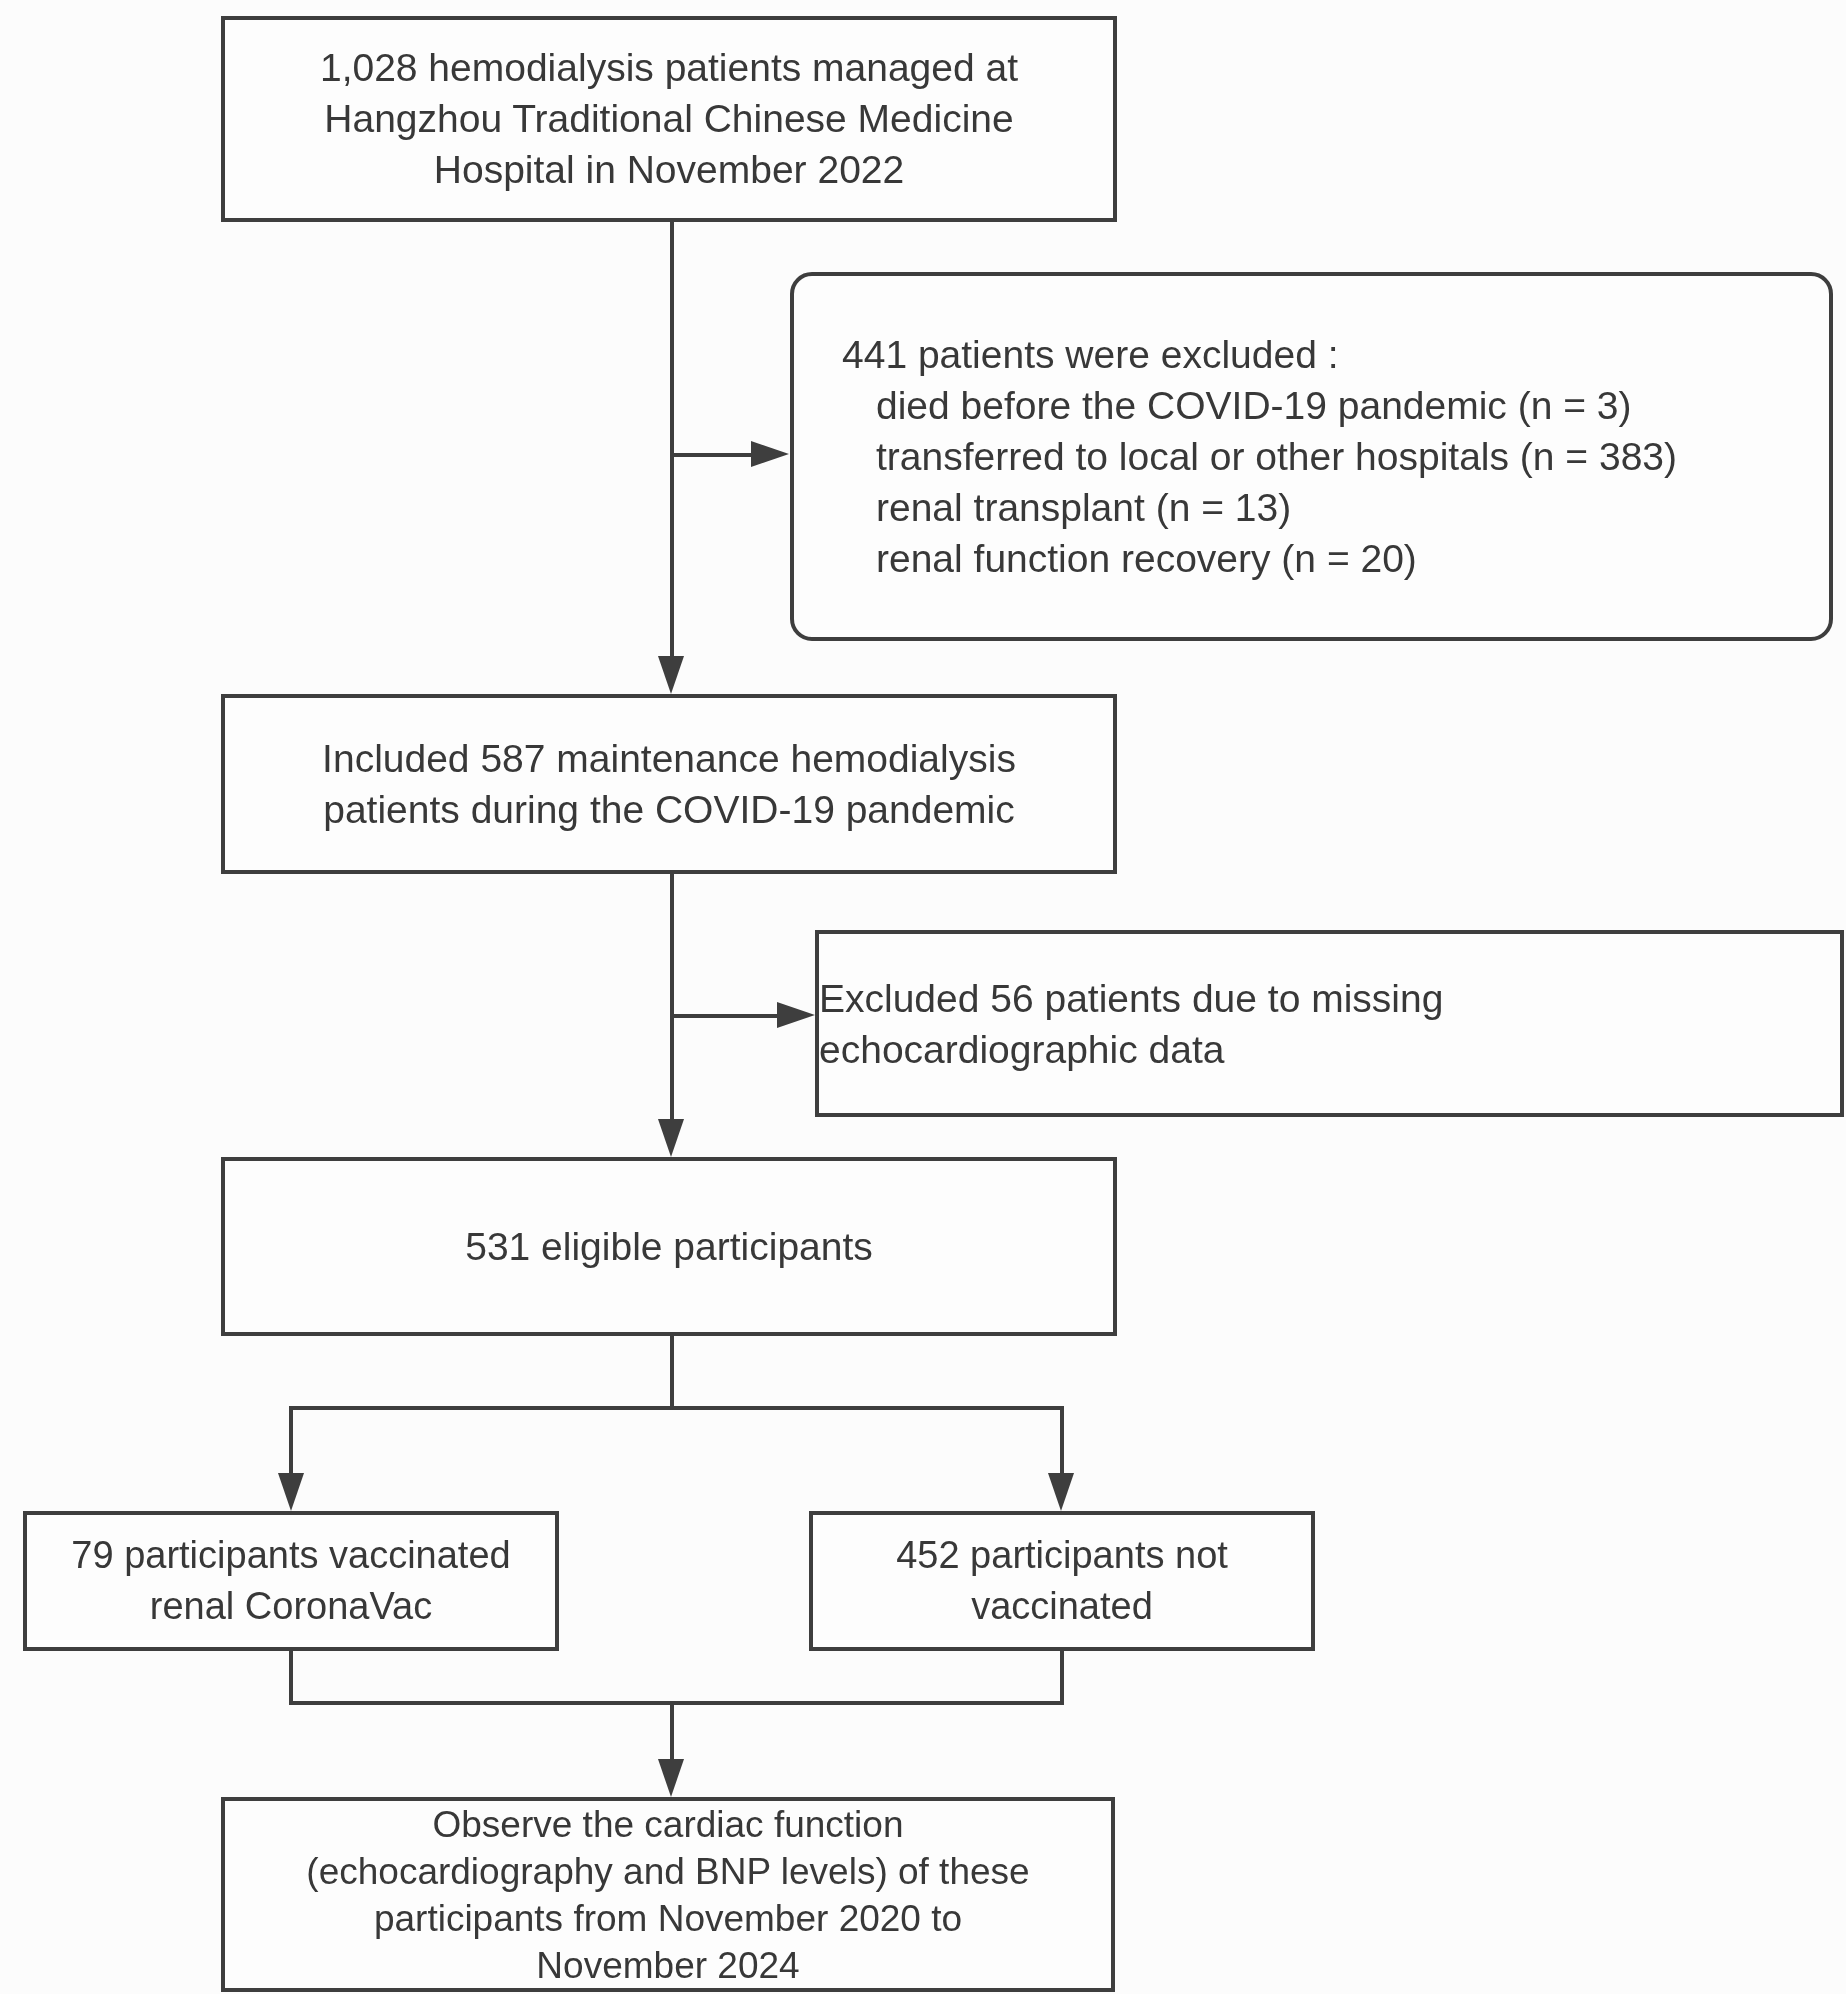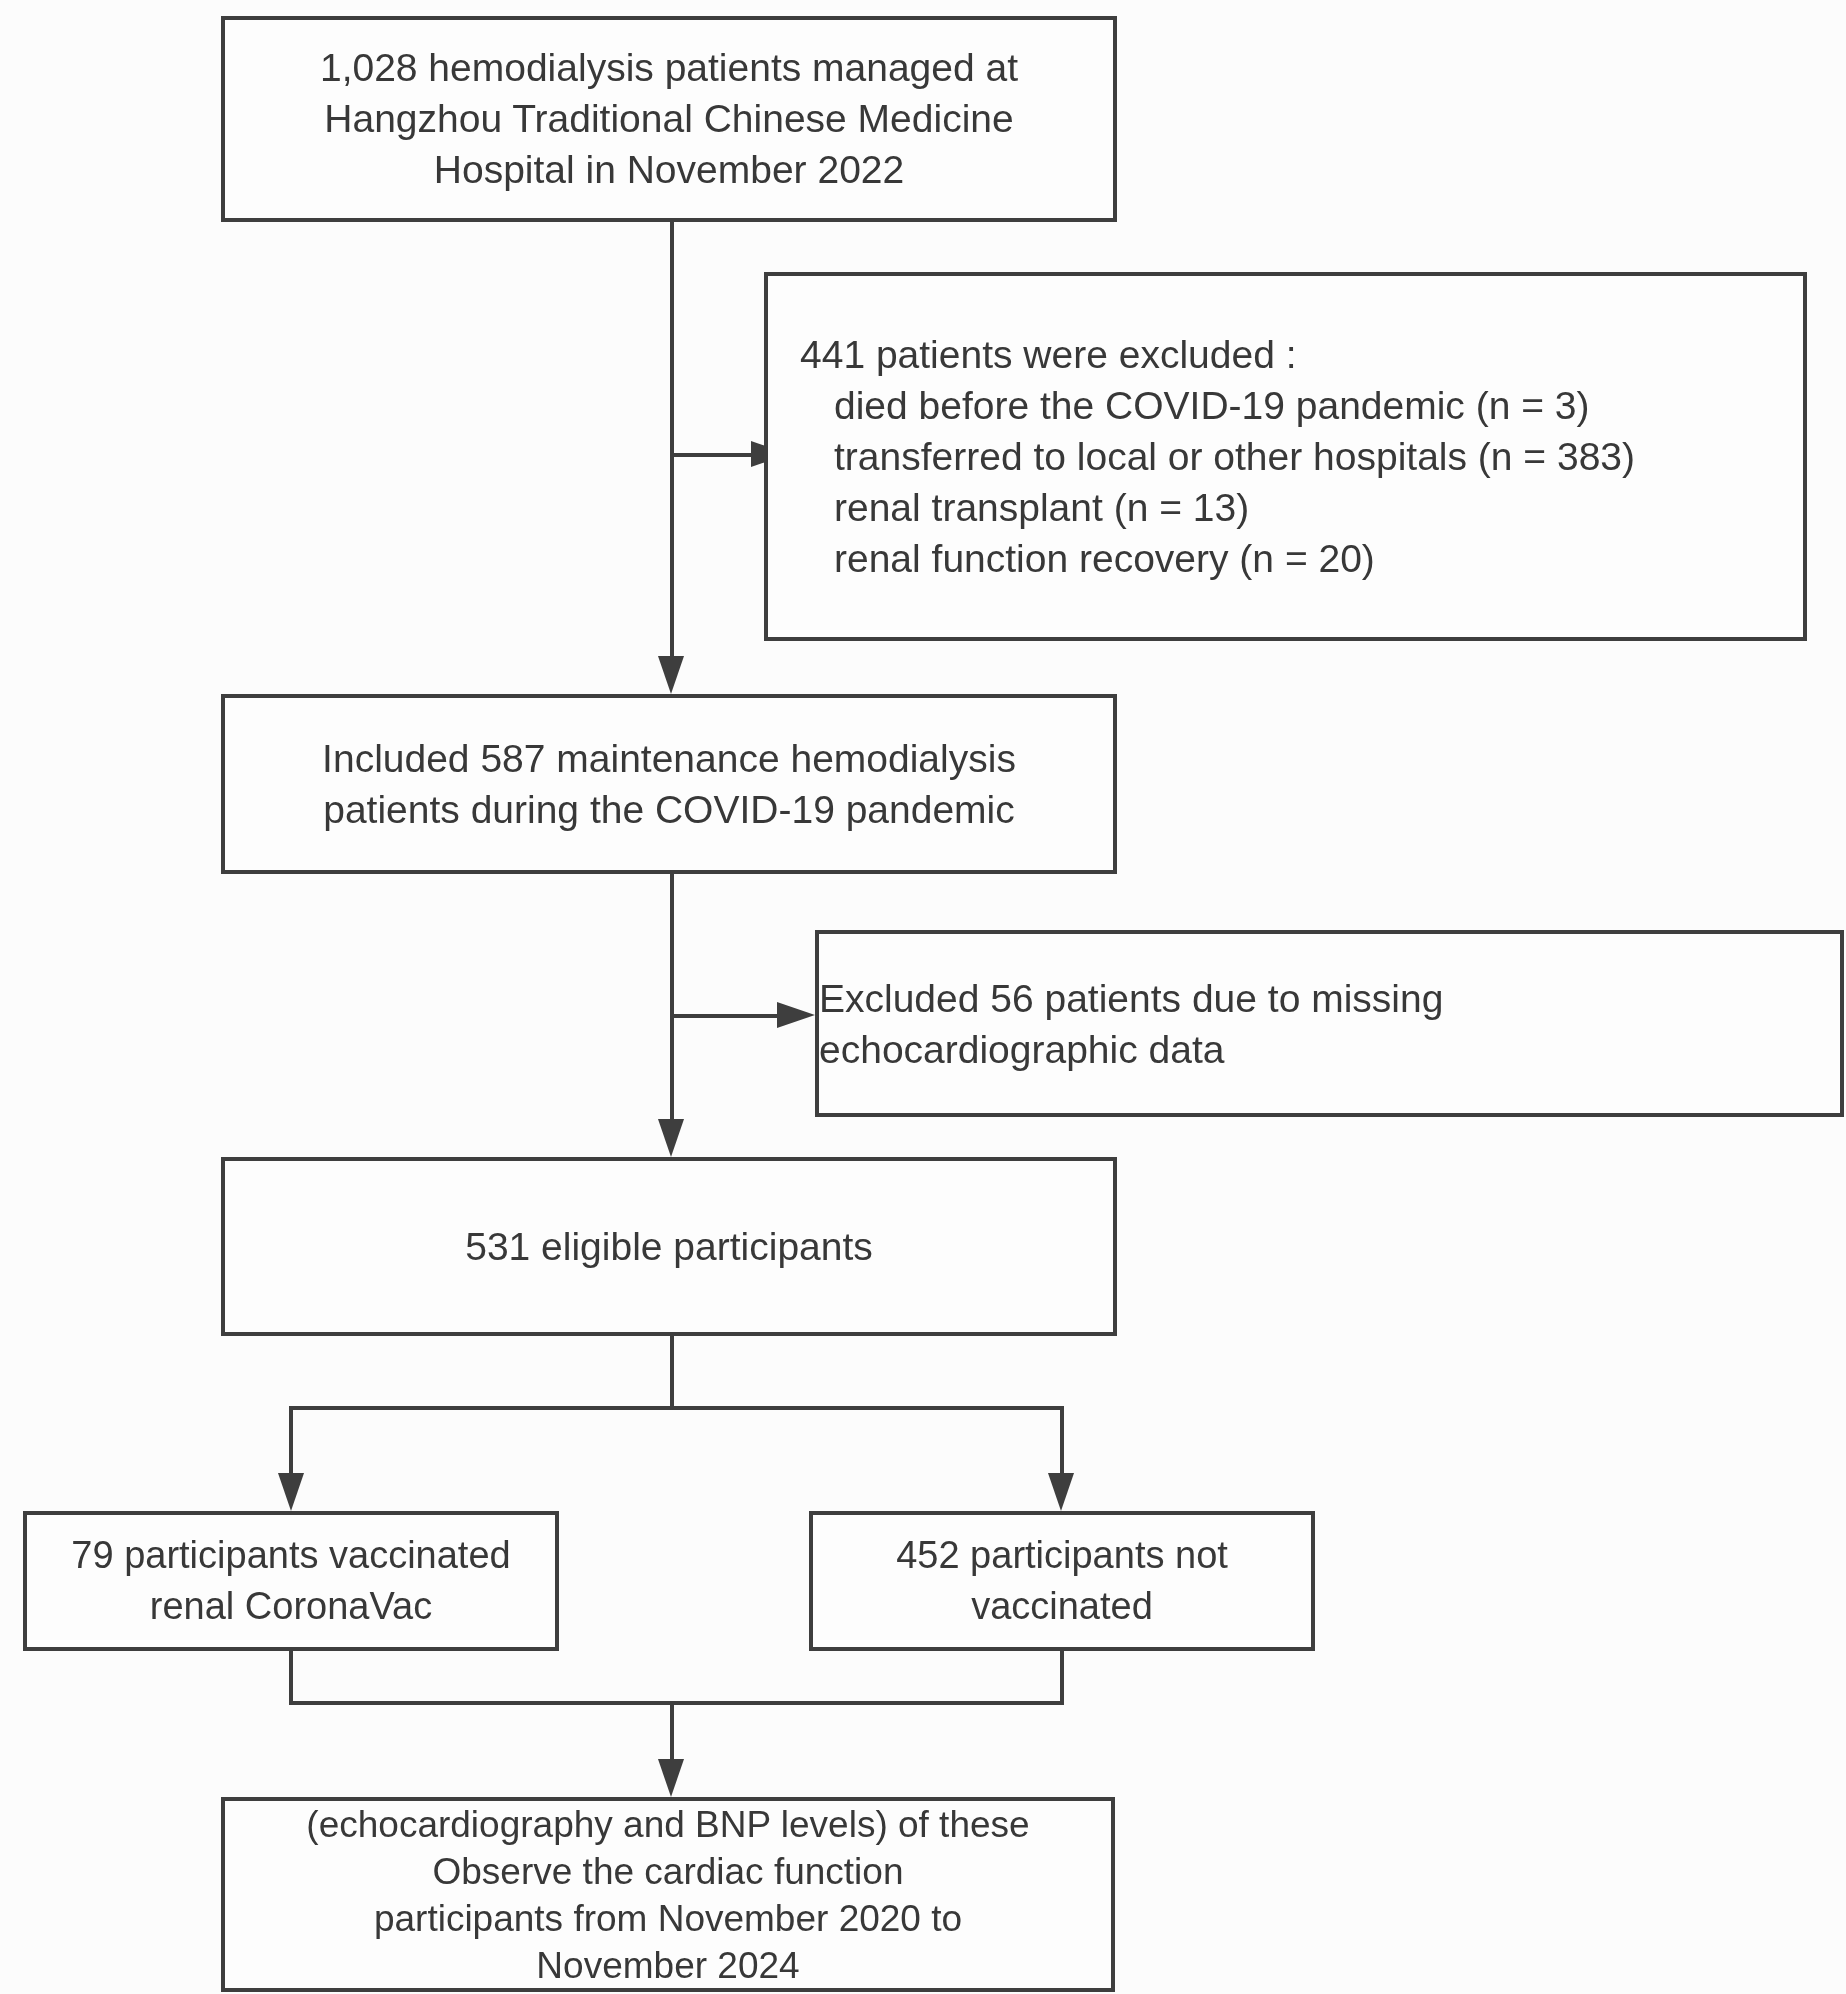--- a/index.html
+++ b/index.html
@@ -58,21 +58,21 @@
     <div class="line">Hangzhou Traditional Chinese Medicine</div>
     <div class="line">Hospital in November 2022</div>
   </div>
 
   <div class="vline" style="left:670px; top:221px; width:3.5px; height:437px;"></div>
   <div class="arrow-down" style="left:658px; top:656px;"></div>
 
   <div class="hline" style="left:671px; top:453px; width:83px; height:3.5px;"></div>
   <div class="arrow-right" style="left:751px; top:441px;"></div>
 
-  <div class="fc-box leftalign" style="left:764px; top:272px; width:1043px; height:369px; padding-left:32px;">
+  <div class="fc-box leftalign" style="left:790px; top:272px; width:1043px; height:369px; padding-left:48px;border-radius:22px;">
     <div class="line">441 patients were excluded :</div>
     <div class="line excl-item">died before the COVID-19 pandemic (n = 3)</div>
     <div class="line excl-item">transferred to local or other hospitals (n = 383)</div>
     <div class="line excl-item">renal transplant (n = 13)</div>
     <div class="line excl-item">renal function recovery (n = 20)</div>
   </div>
 
   <div class="fc-box centered" style="left:221px; top:694px; width:896px; height:180px;">
     <div class="line">Included 587 maintenance hemodialysis</div>
     <div class="line">patients during the COVID-19 pandemic</div>
@@ -110,20 +110,20 @@
     <div class="line">vaccinated</div>
   </div>
 
   <div class="vline" style="left:289px; top:1650px; width:3.5px; height:55px;"></div>
   <div class="vline" style="left:1060px; top:1650px; width:3.5px; height:55px;"></div>
   <div class="hline" style="left:289px; top:1701px; width:775px; height:3.5px;"></div>
   <div class="vline" style="left:670px; top:1702px; width:3.5px; height:59px;"></div>
   <div class="arrow-down" style="left:658px; top:1759px;"></div>
 
   <div class="fc-box centered outcome" style="left:221px; top:1797px; width:894px; height:195px;">
+    <div class="line">Observe the cardiac function</div>
     <div class="line">(echocardiography and BNP levels) of these</div>
-    <div class="line">Observe the cardiac function</div>
     <div class="line">participants from November 2020 to</div>
     <div class="line">November 2024</div>
   </div>
 
 </div>
 
 
 </body></html>

